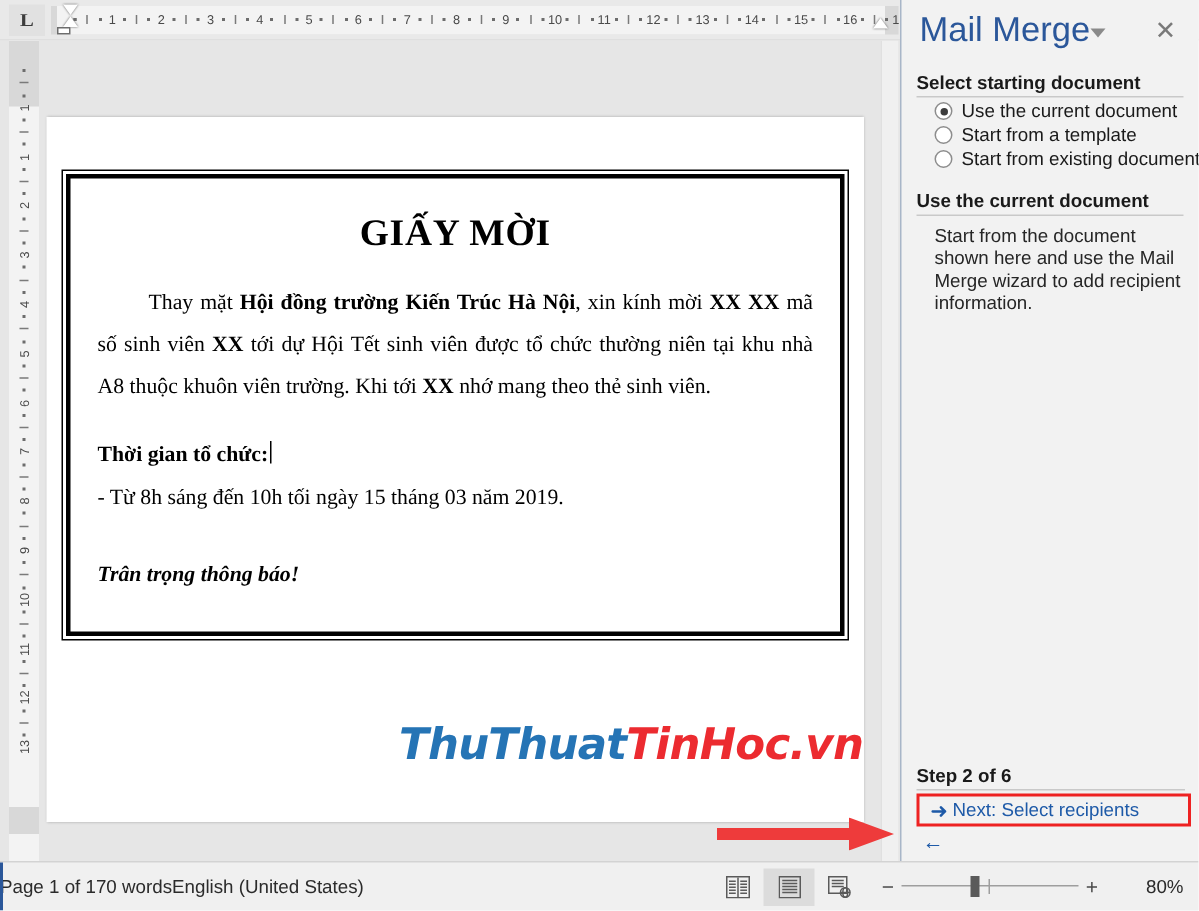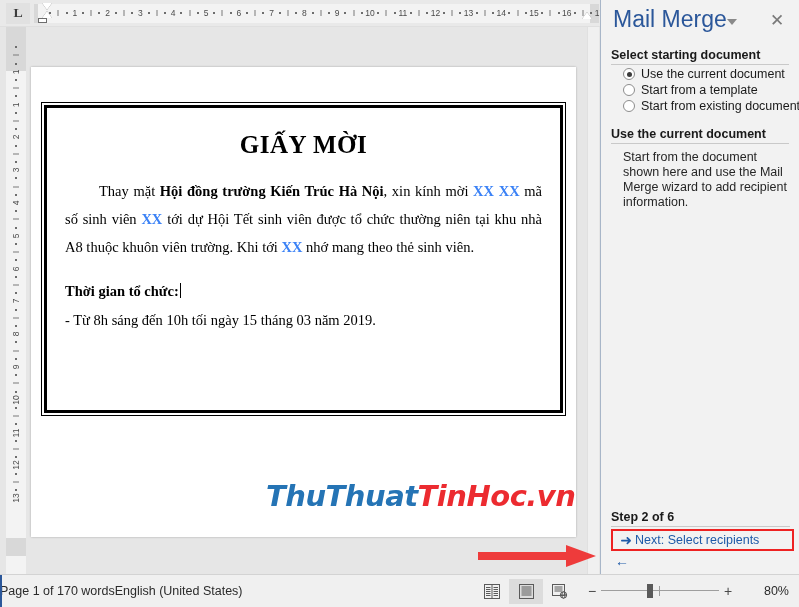--- a/index.html
+++ b/index.html
@@ -129,21 +129,21 @@
   }
 
   
   .doc-area {
     position: absolute; left: 26px; top: 27px;
     width: 573px; height: 547px;
     background: #e6e6e6;
     overflow: hidden;
   }
   .page {
-    position: absolute; left: 5px; top: 40px;
+    position: absolute; left: 5px; top: 51px;
     width: 545px; height: 470px;
     background: #ffffff;
     box-shadow: 0 0 2px rgba(0,0,0,.28);
   }
   .page-border {
     position: absolute; left: 13px; top: 38px;
     width: 519px; height: 308px;
     border: 3px solid #000000;
     outline: 1px solid #000000;
     outline-offset: 2px;
@@ -162,21 +162,21 @@
     letter-spacing: .5px;
     margin: 12px 0 18px 0;
   }
   .doc-p {
     font-size: 14.5px;
     line-height: 28px;
     text-align: justify;
   }
   .doc-p .ind { display: inline-block; width: 34px; }
   .bold { font-weight: bold; }
-  .red { color: #3b82f6; font-weight: bold; }
+  .red { color: #000000; font-weight: bold; }
   .doc-sub {
     font-size: 14.5px; font-weight: bold;
     margin-top: 22px;
   }
   .caret {
     display: inline-block;
     width: 1px; height: 15px;
     background: #000;
     vertical-align: -2px;
     margin-left: 1px;
@@ -555,20 +555,21 @@
         <div class="doc-title">GIẤY MỜI</div>
 
         <div class="doc-p">
           <span class="ind"></span><span>Thay mặt </span><span class="bold">Hội đồng trường Kiến Trúc Hà Nội</span><span>, xin kính mời </span><span class="red">XX XX</span><span> mã số sinh viên </span><span class="red">XX</span><span> tới dự Hội Tết sinh viên được tổ chức thường niên tại khu nhà A8 thuộc khuôn viên trường. Khi tới </span><span class="red">XX</span><span> nhớ mang theo thẻ sinh viên.</span>
         </div>
 
         <div class="doc-sub"><span>Thời gian tổ chức:</span><span class="caret"></span></div>
 
         <div class="doc-line">- Từ 8h sáng đến 10h tối ngày 15 tháng 03 năm 2019.</div>
 
+        <div class="doc-sign">Trân trọng thông báo!</div>
       </div>
     </div>
 
     <div class="watermark">
       <span class="wm-blue">ThuThuat</span><span class="wm-red">TinHoc.vn</span>
     </div>
 
     <div class="scrollstrip"></div>
   </div>
 

